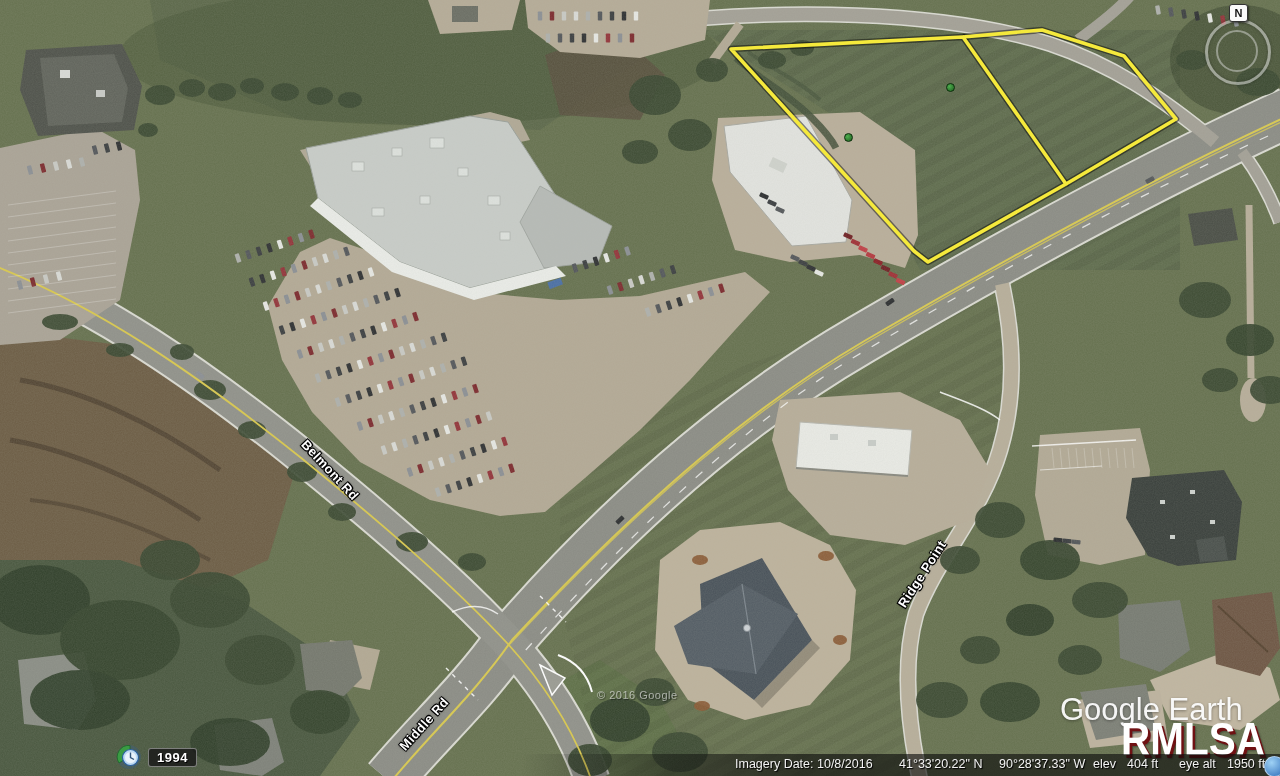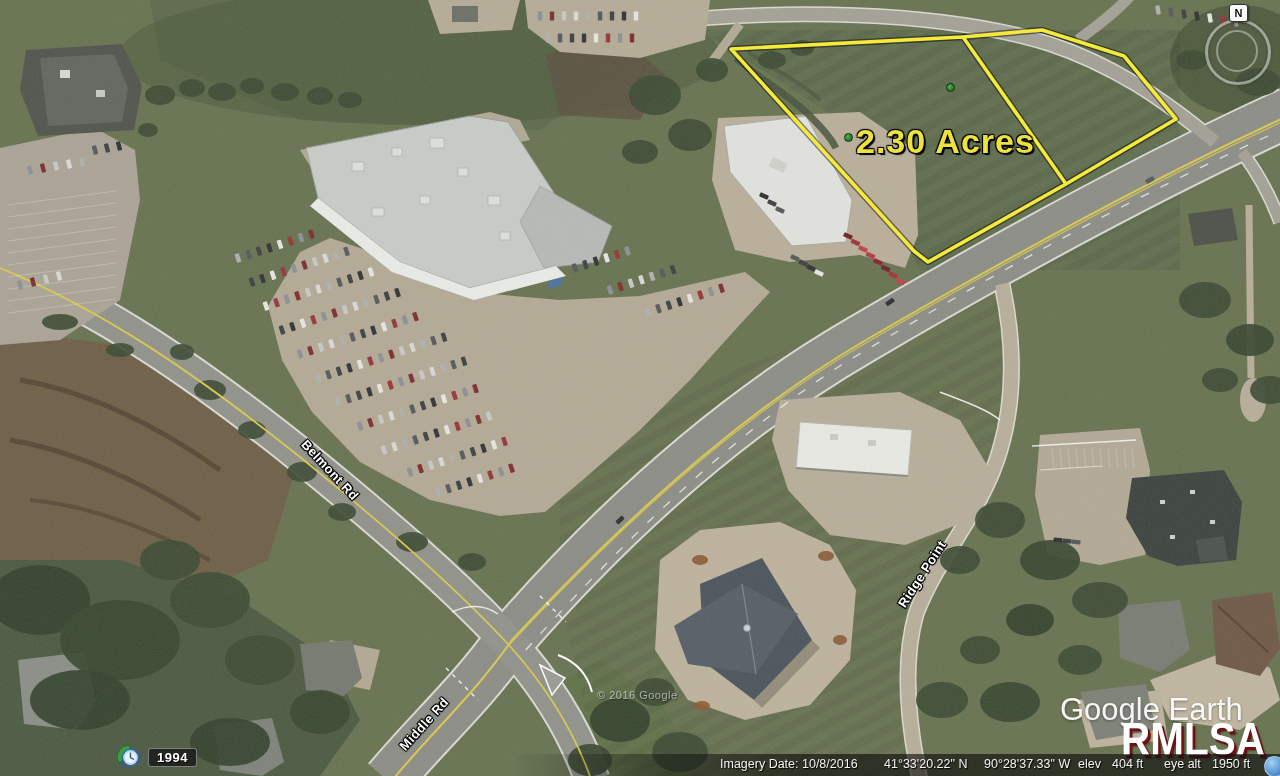--- a/index.html
+++ b/index.html
@@ -21,21 +21,21 @@
     background:radial-gradient(circle at 35% 35%,#4fae4f,#1d5e1d);border:1px solid #0b2e0b;}
   #pm-sold{left:946px;top:83px;}
   #pm-acres{left:844px;top:133px;}
   #watermark{left:597px;top:689px;font-size:11px;color:rgba(235,235,235,.62);
     text-shadow:1px 1px 1px rgba(0,0,0,.45);letter-spacing:.5px;}
   #ge-logo{left:1060px;top:692px;font-size:31px;color:#fcfcfc;opacity:.95;
     text-shadow:0 1px 3px rgba(0,0,0,.4);}
   #rmlsa-logo{left:1121px;top:716px;font-size:46px;font-weight:800;color:#fff;
     transform:scaleX(.88);transform-origin:left top;line-height:1;
     text-shadow:3px 3px 0 #6f1113,4px 4px 2px rgba(0,0,0,.35);}
-  #status-bar{left:0;right:0;bottom:0;height:22px;
+  #status-bar{left:15px;right:0;bottom:0;height:22px;
     background:linear-gradient(to right,rgba(0,0,0,0) 40%,rgba(10,10,10,.45) 52%,rgba(10,10,10,.62) 62%);}
   #status-bar span{position:absolute;top:3px;font-size:12.5px;color:#f2f2f2;
     text-shadow:1px 1px 1px #000;}
   #sb-date{left:720px;} #sb-lat{left:884px;} #sb-lon{left:984px;}
   #sb-elev-l{left:1078px;} #sb-elev-v{left:1112px;}
   #sb-eye-l{left:1164px;} #sb-eye-v{left:1212px;}
   #sb-dot{position:absolute;left:1264px;top:756px;width:19px;height:19px;border-radius:50%;
     background:radial-gradient(circle at 35% 30%,#9fd2f5,#2a6ab8);border:1px solid rgba(255,255,255,.5);}
   #compass{left:1205px;top:19px;width:66px;height:66px;}
   #compass .ring-outer{position:absolute;left:0;top:0;width:60px;height:60px;border-radius:50%;
@@ -489,21 +489,20 @@
     <polyline points="963,37 1042,30 1124,56 1176,119 1066,184" stroke="#f5e93c" stroke-width="3.6" stroke-linejoin="round"></polyline>
   </g>
 </svg>
 
 <div class="overlay maplabel" id="lbl-belmont">Belmont Rd</div>
 <div class="overlay maplabel" id="lbl-middle">Middle Rd</div>
 <div class="overlay maplabel" id="lbl-ridge">Ridge Point</div>
 
 <div class="placemark" id="pm-sold"></div>
 <div class="placemark" id="pm-acres"></div>
-<div class="overlay" id="acres-label">2.30 Acres</div>
 
 <div class="overlay" id="watermark">© 2016 Google</div>
 <div class="overlay" id="ge-logo">Google Earth</div>
 <div class="overlay" id="rmlsa-logo">RMLSA</div>
 
 <div class="overlay" id="compass">
   <div class="ring-outer"></div>
   <div class="ring-inner"></div>
   <div class="n-chip">N</div>
 </div>

